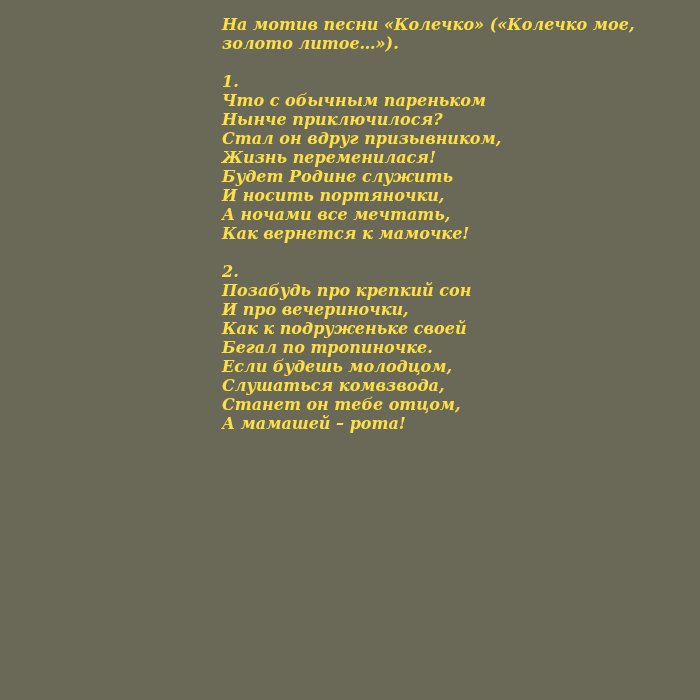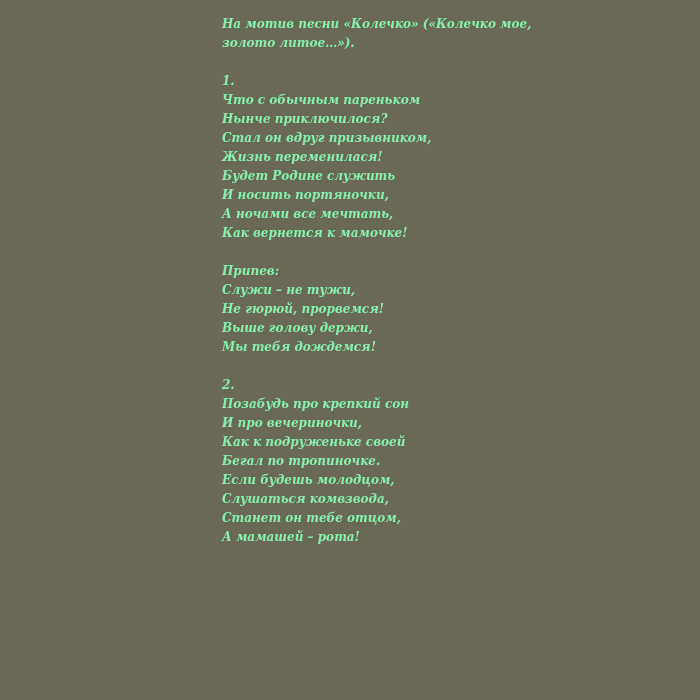--- a/index.html
+++ b/index.html
@@ -14,23 +14,23 @@
     position: relative;
   }
   .lyrics {
     position: absolute;
     left: 222px;
     top: 15px;
     width: 440px;
     font-family: "DejaVu Serif", "Liberation Serif", serif;
     font-style: italic;
     font-weight: bold;
-    font-size: 12px;
+    font-size: 16px;
     line-height: 19px;
-    color: #86efac;
+    color: #fde047;
   }
   .lyrics p {
     margin: 0 0 19px 0;
     white-space: pre-line;
   }
   .lyrics p:last-child {
     margin-bottom: 0;
   }
 </style>
 </head>
@@ -41,25 +41,20 @@
 золото литое…»).</p>
   <p>1.
 Что с обычным пареньком
 Нынче приключилося?
 Стал он вдруг призывником,
 Жизнь переменилася!
 Будет Родине служить
 И носить портяночки,
 А ночами все мечтать,
 Как вернется к мамочке!</p>
-  <p>Припев:
-Служи – не тужи,
-Не гюрюй, прорвемся!
-Выше голову держи,
-Мы тебя дождемся!</p>
   <p>2.
 Позабудь про крепкий сон
 И про вечериночки,
 Как к подруженьке своей
 Бегал по тропиночке.
 Если будешь молодцом,
 Слушаться комвзвода,
 Станет он тебе отцом,
 А мамашей – рота!</p>
 </div>

